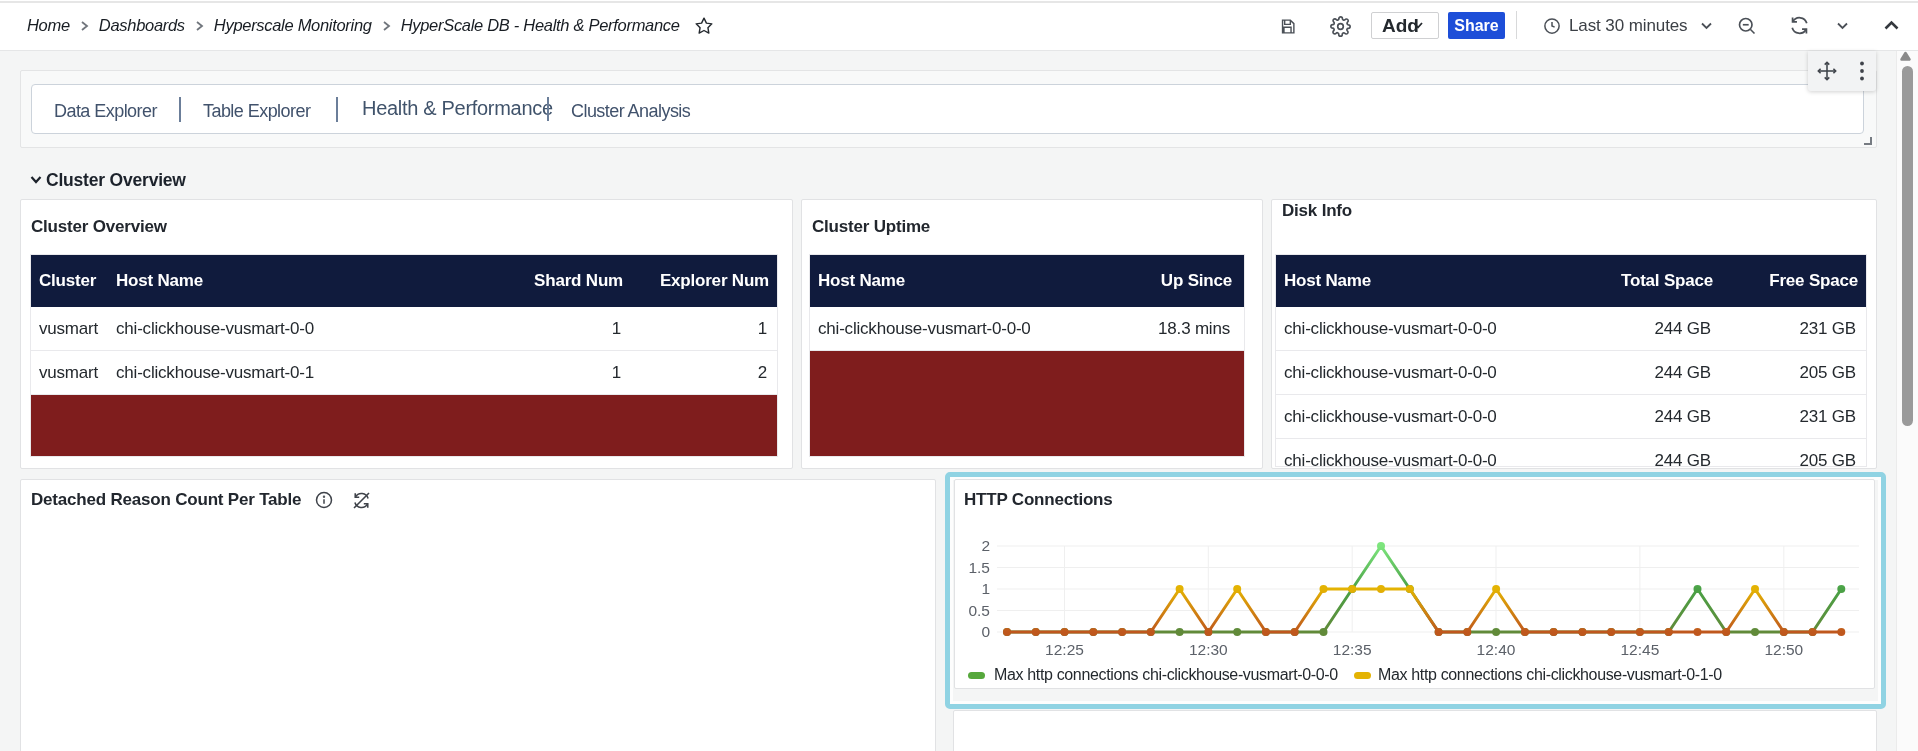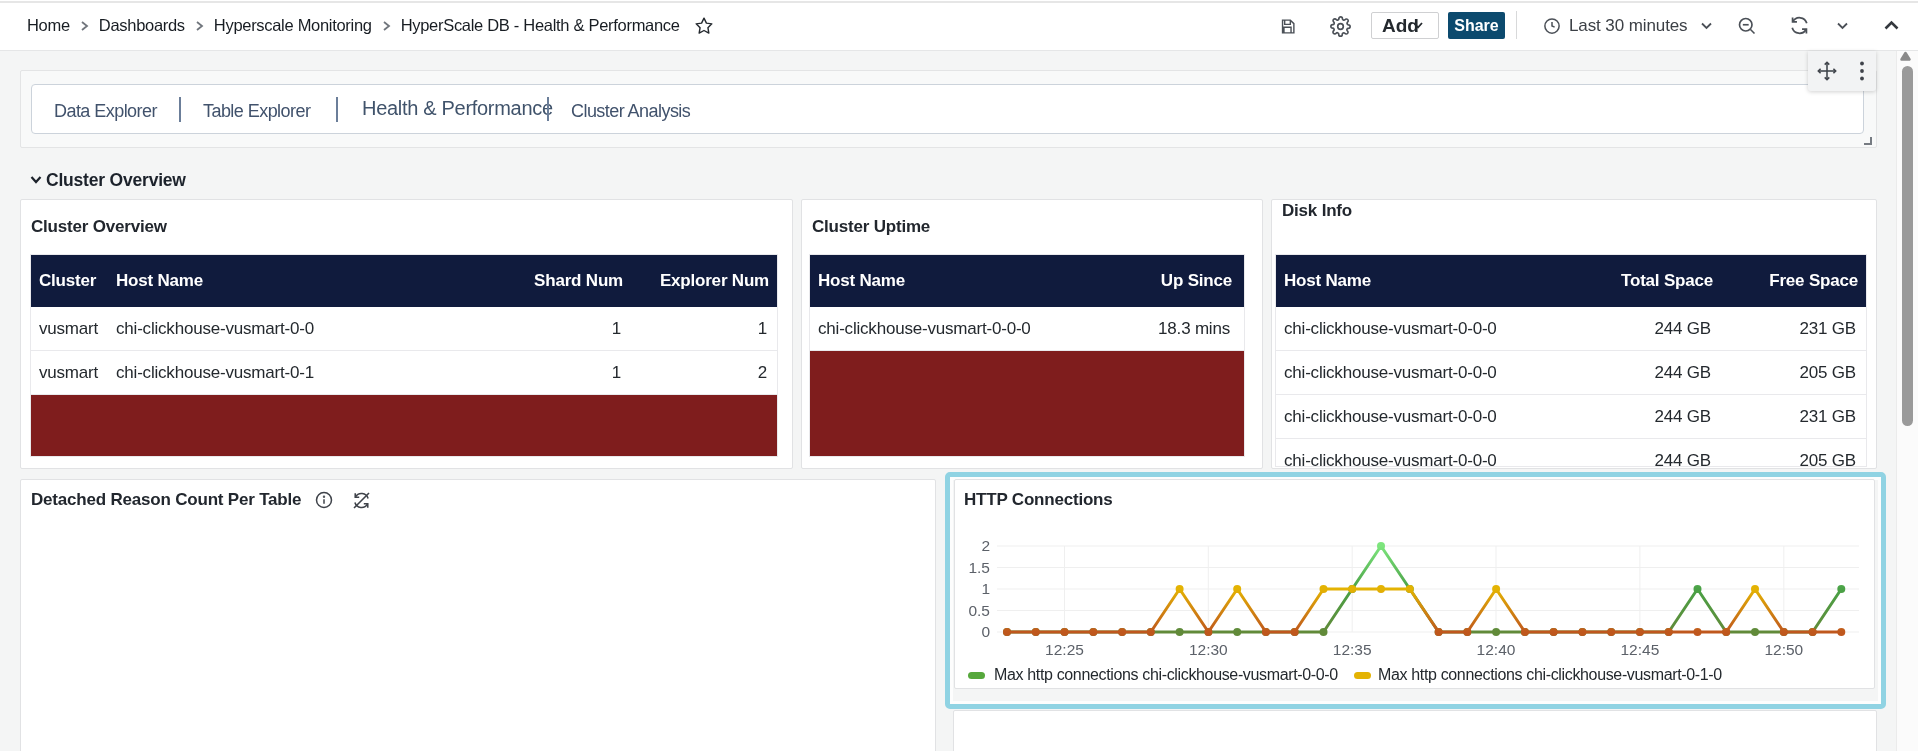--- a/index.html
+++ b/index.html
@@ -14,21 +14,21 @@
   .trow span { position:absolute; color:#24292e; font-size:17px; top:50%; transform:translateY(-50%); white-space:nowrap; letter-spacing:-0.2px;}
   .tbox { position:absolute; background:#7f1d1d; border:1px solid #e9e9ec; overflow:hidden; }
   .tabtxt { position:absolute; font-size:18px; color:#41526c; white-space:nowrap; letter-spacing:-0.55px;}
   .sep { position:absolute; width:2px; background:#6b7e99; }
 </style>
 </head>
 <body>
 
 <div class="abs" style="left:0;top:1px;width:1918px;height:2px;background:#e6e6e6;filter:blur(0.6px);z-index:5;"></div>
 <div class="abs" style="left:0;top:0;width:1918px;height:51px;background:#fff;border-bottom:1px solid #e5e6e7;"></div>
-<div class="abs" id="breadcrumb" style="left:27px;top:0;height:51px;display:flex;align-items:center;column-gap:10px;font-size:16.5px;color:#181d23;letter-spacing:-0.3px;">
+<div class="abs" id="breadcrumb" style="left:27px;top:0;height:51px;display:flex;align-items:center;column-gap:10px;font-size:16.5px;color:#181d23;letter-spacing:-0.3px;font-style:italic;">
   <span>Home</span>
   <svg width="9" height="14" viewBox="0 0 9 14">
       <polyline points="2,3 7,7 2,11" fill="none" stroke="#70757c" stroke-width="1.8"></polyline>
     </svg>
   <span>Dashboards</span>
   <svg width="9" height="14" viewBox="0 0 9 14">
       <polyline points="2,3 7,7 2,11" fill="none" stroke="#70757c" stroke-width="1.8"></polyline>
     </svg>
   <span>Hyperscale Monitoring</span>
   <svg width="9" height="14" viewBox="0 0 9 14">
@@ -46,21 +46,21 @@
 <svg class="abs" style="left:1330px;top:16px;" width="21" height="21" viewBox="0 0 24 24" fill="none" stroke="#4b5057" stroke-width="1.9">
     <circle cx="12" cy="12" r="3.2"></circle>
     <path d="M19.4 15a1.7 1.7 0 0 0 .3 1.9l.1.1a2 2 0 1 1-2.8 2.8l-.1-.1a1.7 1.7 0 0 0-1.9-.3 1.7 1.7 0 0 0-1 1.5V21a2 2 0 1 1-4 0v-.1a1.7 1.7 0 0 0-1-1.6 1.7 1.7 0 0 0-1.9.3l-.1.1a2 2 0 1 1-2.8-2.8l.1-.1a1.7 1.7 0 0 0 .3-1.9 1.7 1.7 0 0 0-1.5-1H3a2 2 0 1 1 0-4h.1a1.7 1.7 0 0 0 1.6-1 1.7 1.7 0 0 0-.3-1.9l-.1-.1a2 2 0 1 1 2.8-2.8l.1.1a1.7 1.7 0 0 0 1.9.3h.1a1.7 1.7 0 0 0 1-1.5V3a2 2 0 1 1 4 0v.1a1.7 1.7 0 0 0 1 1.5 1.7 1.7 0 0 0 1.9-.3l.1-.1a2 2 0 1 1 2.8 2.8l-.1.1a1.7 1.7 0 0 0-.3 1.9v.1a1.7 1.7 0 0 0 1.5 1H21a2 2 0 1 1 0 4h-.1a1.7 1.7 0 0 0-1.5 1z"></path>
   </svg>
 
 <div class="abs" style="left:1371px;top:12px;width:68px;height:27px;border:1px solid #cfd0d2;border-radius:2px;background:#fff;"></div>
 <div class="abs" style="left:1382px;top:12px;height:27px;line-height:27px;font-size:19px;font-weight:700;color:#24292e;">Add</div>
 <svg class="abs" style="left:1412px;top:21px;" width="12" height="9" viewBox="0 0 12 9">
     <polyline points="2,2 6,6.5 10,2" fill="none" stroke="#24292e" stroke-width="1.8"></polyline>
   </svg>
-<div class="abs" style="left:1448px;top:12px;width:57px;height:27px;background:#0c4a6e;border-radius:2px;color:#fff;font-size:16px;font-weight:700;text-align:center;line-height:27px;">Share</div>
+<div class="abs" style="left:1448px;top:12px;width:57px;height:27px;background:#1d4ed8;border-radius:2px;color:#fff;font-size:16px;font-weight:700;text-align:center;line-height:27px;">Share</div>
 <div class="abs" style="left:1516px;top:11px;width:1px;height:28px;background:#d8d9da;"></div>
 <svg class="abs" style="left:1543px;top:17px;" width="18" height="18" viewBox="0 0 24 24" fill="none" stroke="#4b5057" stroke-width="2">
     <circle cx="12" cy="12" r="9.5"></circle>
     <polyline points="12,6.5 12,12 15.5,13.5"></polyline>
   </svg>
 <div class="abs" style="left:1569px;top:0;height:51px;line-height:51px;font-size:17px;font-weight:500;color:#3c4046;letter-spacing:-0.1px;">Last 30 minutes</div>
 <svg class="abs" style="left:1700px;top:21px;" width="13" height="10" viewBox="0 0 13 10">
     <polyline points="2,2.5 6.5,7 11,2.5" fill="none" stroke="#4b5057" stroke-width="1.8"></polyline>
   </svg>
 <svg class="abs" style="left:1737px;top:16px;" width="20" height="20" viewBox="0 0 24 24" fill="none" stroke="#4b5057" stroke-width="2">

